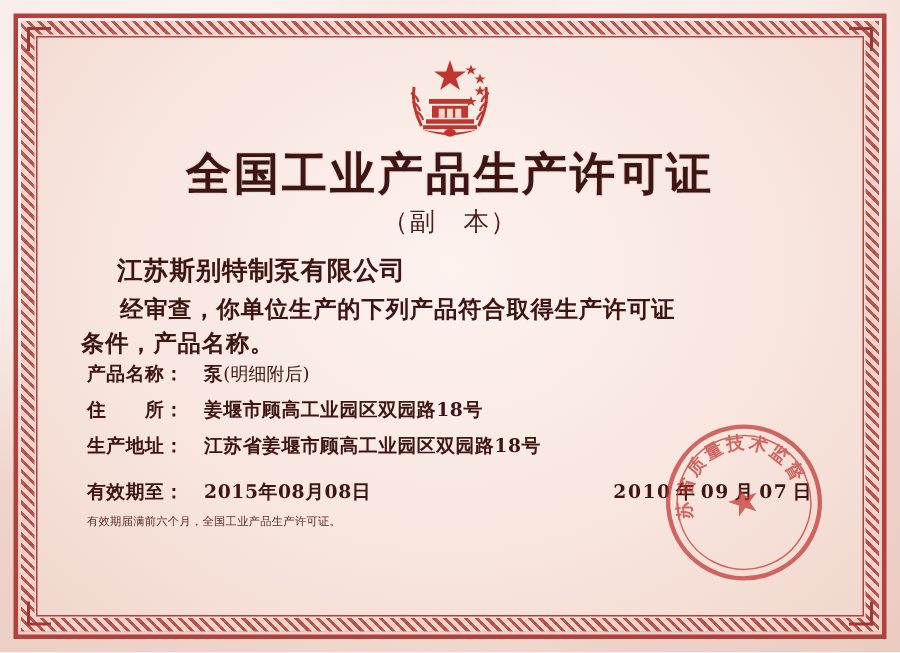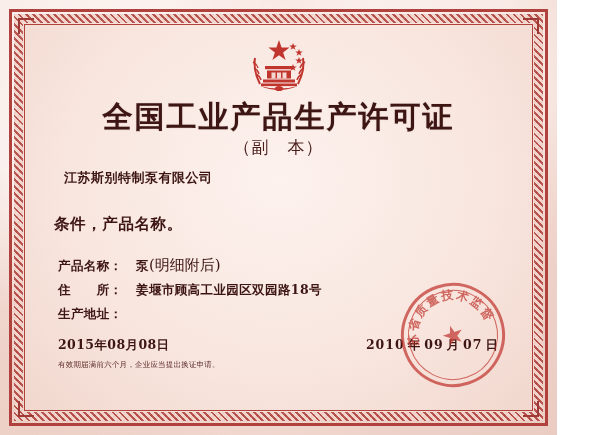--- a/index.html
+++ b/index.html
@@ -10,21 +10,21 @@
   body {
     width: 600px;
     height: 435px;
     overflow: hidden;
     font-family: "DejaVu Sans", "Liberation Sans", sans-serif;
   }
 
   
   .certificate {
     position: relative;
-    width: 557px;
+    width: 600px;
     height: 435px;
     background:
       radial-gradient(ellipse at 50% 40%, #fdf2ee 0%, #f7e3dc 55%, #efd3c9 100%);
     box-sizing: border-box;
     overflow: hidden;
   }
   
   .paper-noise {
     position: absolute;
     inset: 0;
@@ -127,39 +127,39 @@
   }
 
   
   .body-block {
     margin-top: 10px;
     padding: 0 6px;
   }
   .company-line {
     font-family: "DejaVu Serif", "Liberation Serif", serif;
     font-weight: bold;
-    font-size: 13px;
-    color: #3d1513;
-    margin-left: 10px;
+    font-size: 17px;
+    color: #3d1513;
+    margin-left: 24px;
     letter-spacing: 0.5px;
   }
   .statement {
     font-family: "DejaVu Serif", "Liberation Serif", serif;
     font-weight: bold;
     font-size: 15.5px;
     line-height: 1.5;
     color: #3d1513;
     letter-spacing: 0.6px;
     margin-top: 2px;
   }
   .statement .indent { display: inline-block; width: 26px; }
 
   
   .fields {
-    margin-top: 20px;
+    margin-top: 0;
     padding-left: 10px;
   }
   .field-row {
     display: flex;
     align-items: baseline;
     font-family: "DejaVu Serif", "Liberation Serif", serif;
     font-weight: bold;
     font-size: 12.5px;
     color: #3d1513;
     margin-bottom: 7px;
@@ -168,21 +168,21 @@
   .field-label {
     width: 78px;
     flex: 0 0 78px;
     white-space: nowrap;
   }
   .field-value {
     flex: 1 1 auto;
     white-space: nowrap;
   }
   .field-value .small {
-    font-size: 15px;
+    font-size: 12px;
     font-weight: normal;
     letter-spacing: 0;
     text-align: center;
   }
 
   
   .date-row {
     display: flex;
     align-items: baseline;
     margin-bottom: 2px;
@@ -306,58 +306,60 @@
         </svg>
       </div>
     </div>
 
     <div class="main-title">全国工业产品生产许可证</div>
     <div class="sub-title">（副　本）</div>
 
     <div class="body-block">
       <div class="company-line">江苏斯别特制泵有限公司</div>
       <div class="statement">
-        <span class="indent"></span><br>
+        <span class="indent"></span><span>经审查，你单位生产的下列产品符合取得生产许可证</span><br>
         <span>条件，产品名称。</span>
       </div>
     </div>
 
     <div class="fields">
 
       <div class="field-row">
         <div class="field-label">产品名称：</div>
         <div class="field-value">
           <span>泵</span><span class="small">(明细附后)</span>
         </div>
       </div>
 
       <div class="field-row">
         <div class="field-label">住　　所：</div>
         <div class="field-value">姜堰市顾高工业园区双园路18号</div>
       </div>
 
       <div class="field-row">
         <div class="field-label">生产地址：</div>
+        <div class="field-value">江苏省姜堰市顾高工业园区双园路18号</div>
       </div>
 
       <div class="field-row">
       </div>
 
       <div class="field-row date-row">
         <div class="left-part">
+          <div class="field-label">有效期至：</div>
           <div class="field-value">2015年08月08日</div>
         </div>
         <div class="date-right">
           <span class="num">2010</span><span>年</span><span class="num">09</span><span>月</span><span class="num">07</span><span>日</span>
         </div>
       </div>
 
     </div>
 
-    <div class="footnote">有效期届满前六个月，企业应当提出换证申请。</div>
+    <div class="footnote">有效期届满前六个月，全国工业产品生产许可证。</div>
   </div>
 
   <div class="seal">
     <div class="ring"></div>
     <div class="ring2"></div>
     <div class="seal-text">
       <svg width="104" height="104" viewBox="0 0 104 104" aria-hidden="true">
         <defs>
           <path id="arcpath" d="M 16,52 A 36,36 0 0 1 88,52"></path>
         </defs>

